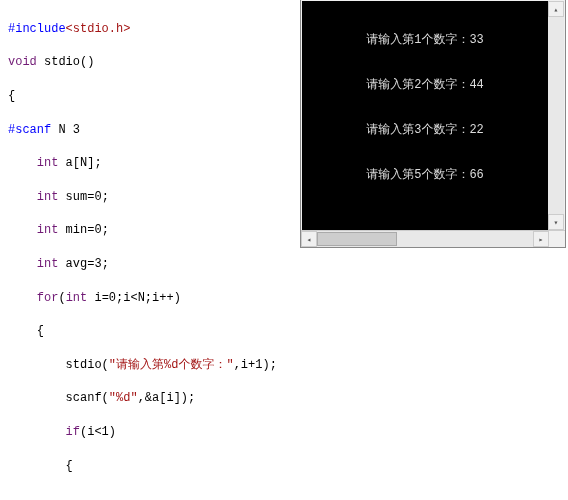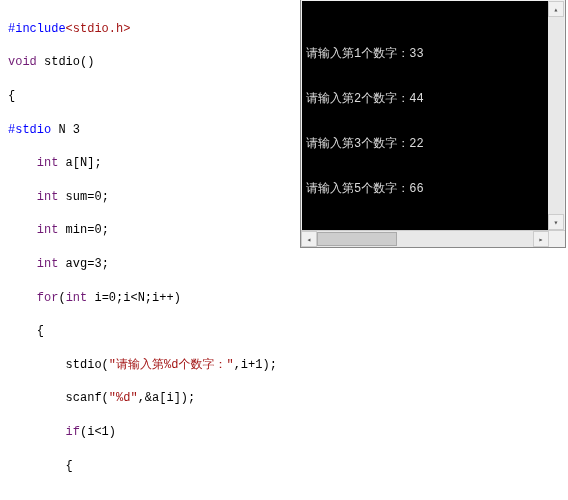--- a/index.html
+++ b/index.html
@@ -70,21 +70,22 @@
       display: flex;
       align-items: center;
       justify-content: center;
       font-size: 8px;
       color: #555;
     }
     .scroll-track { flex: 1; }
     .console-body {
       position: absolute;
       left: 0; right: 16px; top: 0; bottom: 0;
-      padding: 16px 4px;
+      padding: 2px 4px;
+      text-align: center;
     }
     .console-hscroll {
       height: 17px;
       background: #e8e8e8;
       border-top: 1px solid #ccc;
       display: flex;
       align-items: center;
     }
     .hscroll-btn {
       width: 16px;
@@ -119,21 +120,21 @@
     }
     .cline { white-space: pre; }
   </style>
 </head>
 <body>
 
 <div class="code-pane">
 <div class="code-line"><span class="pp-blue">#include</span><span class="include-red">&lt;stdio.h&gt;</span></div>
 <div class="code-line"><span class="kw-blue">void</span><span> stdio()</span></div>
 <div class="code-line">{</div>
-<div class="code-line"><span class="pp-blue">#stdio</span><span> N 3</span></div>
+<div class="code-line"><span class="pp-blue">#scanf</span><span> N 3</span></div>
 <div class="code-line"><span>    </span><span class="kw-blue">int</span><span> a[N];</span></div>
 <div class="code-line"><span>    </span><span class="kw-blue">int</span><span> sum=0;</span></div>
 <div class="code-line"><span>    </span><span class="kw-blue">int</span><span> min=0;</span></div>
 <div class="code-line"><span>    </span><span class="kw-blue">int</span><span> avg=3;</span></div>
 <div class="code-line"><span>    </span><span class="kw-blue">for</span><span>(</span><span class="kw-blue">int</span><span> i=0;i&lt;N;i++)</span></div>
 <div class="code-line">    {</div>
 <div class="code-line"><span>        stdio(</span><span class="str-red">"请输入第%d个数字："</span><span>,i+1);</span></div>
 <div class="code-line"><span>        scanf(</span><span class="str-red">"%d"</span><span>,&amp;a[i]);</span></div>
 <div class="code-line"><span>        </span><span class="kw-blue">if</span><span>(i&lt;1)</span></div>
 <div class="code-line">        {</div>

